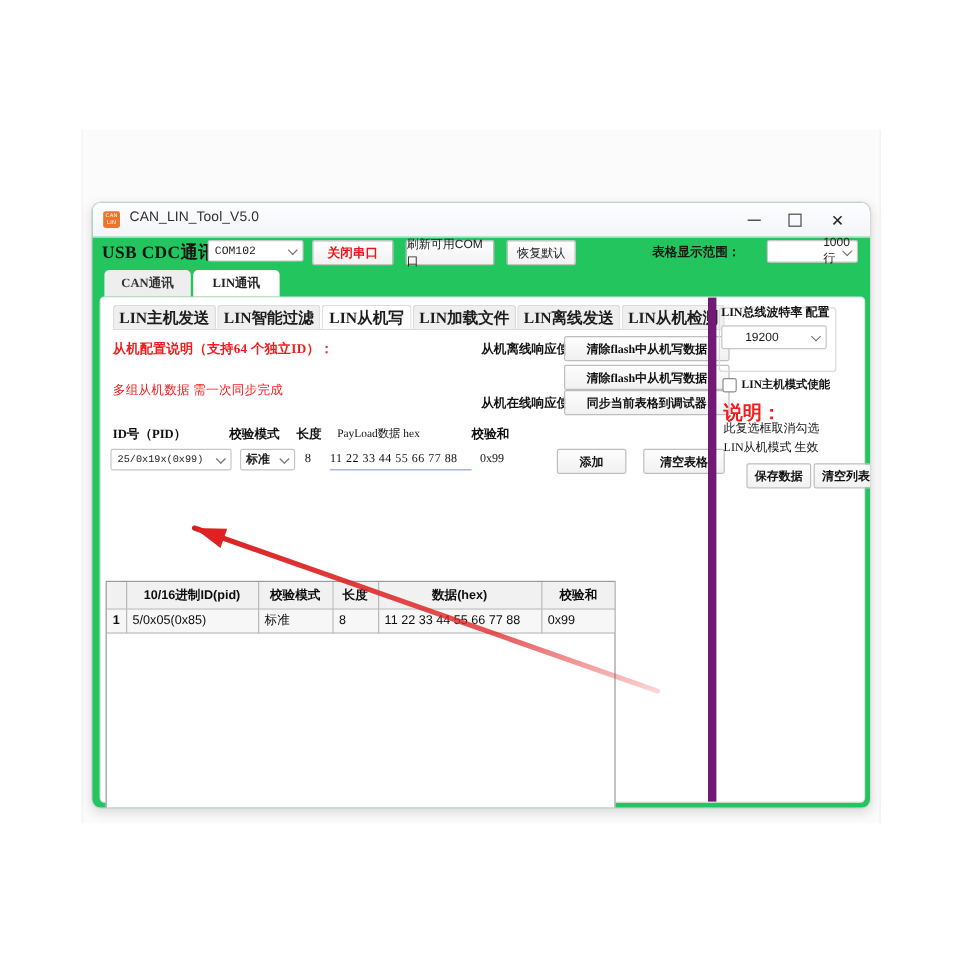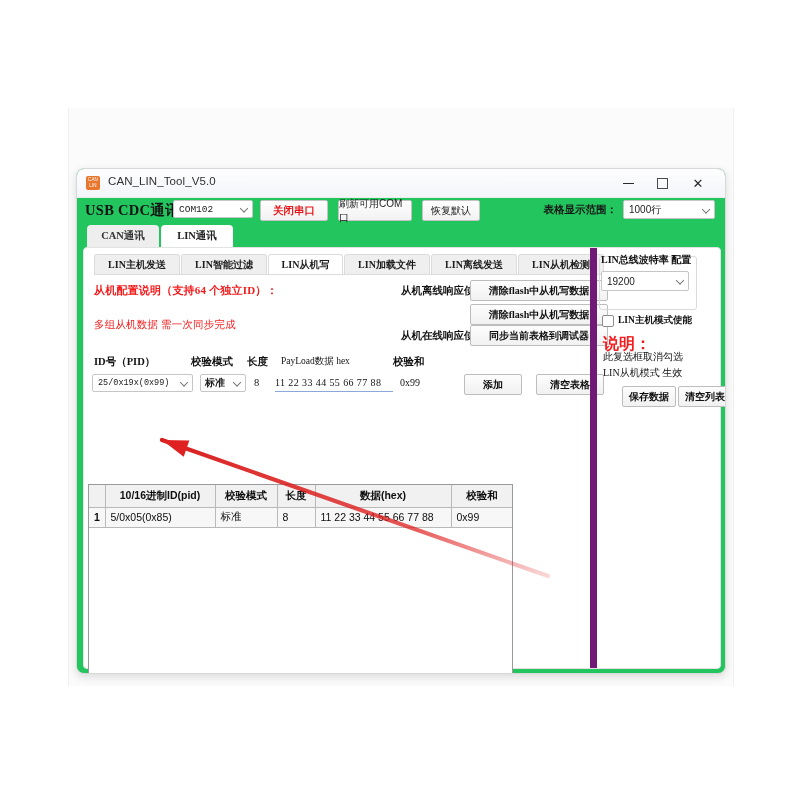--- a/index.html
+++ b/index.html
@@ -108,21 +108,21 @@
     font-family: "Liberation Sans", sans-serif;
   }
   #btn-closeport { left: 183px; width: 66px; color: #e8161a; font-weight: bold; font-size: 10.5px;}
   #btn-refreshcom { left: 261px; width: 72px; }
   #btn-default { left: 345px; width: 56px; }
   .range-label {
     position: absolute; right: 108px; top: 6px;
     font-size: 10.5px; color: #171717; font-weight: bold;
     font-family: "Liberation Serif", serif;
   }
-  #range-combo { position: absolute; right: 10px; top: 3px; width: 92px; height: 19px; }
+  #range-combo { position: absolute; right: 10px; top: 3px; width: 76px; height: 19px; padding-left: 41px; }
   #range-combo .cv { font-family: "Liberation Sans", sans-serif; font-size: 10px; }
 
   
   .main-tabs {
     position: absolute; left: 0; top: 56px;
     width: 100%; height: 22px;
   }
   .mtab {
     position: absolute; top: 0; height: 22px;
     display: flex; align-items: center; justify-content: center;
@@ -144,21 +144,21 @@
   
   .subtabs {
     position: absolute; left: 10px; top: 6px;
     width: 520px; height: 20px;
     border-bottom: 1px solid #dcdcdc;
   }
   .stab {
     position: absolute; top: 0; height: 20px;
     display: flex; align-items: center; justify-content: center;
     font-family: "Liberation Serif", serif; font-weight: bold;
-    font-size: 10px; color: #1d1d1d;
+    font-size: 13px; color: #1d1d1d;
     background: #efefef;
     border: 1px solid #dcdcdc; border-bottom: none;
     border-top-left-radius: 3px; border-top-right-radius: 3px;
     box-sizing: border-box;
   }
   .stab.active { background: #ffffff; }
 
   
   .note-red {
     position: absolute; left: 10px;
@@ -245,21 +245,21 @@
     position: absolute; left: 2px; top: 8px;
     width: 96px; height: 52px;
     border: 1px solid #dadada; border-radius: 3px;
   }
   #baud-title {
     position: absolute; left: 4px; top: 5px;
     font-family: "Liberation Serif", serif; font-weight: bold;
     font-size: 10px; color: #121212; white-space: nowrap;
   }
   #baud-combo { position: absolute; left: 4px; top: 23px; width: 88px; height: 20px; }
-  #baud-combo .cv { font-family: "Liberation Sans", sans-serif; font-size: 10px; }
+  #baud-combo .cv { font-family: "Liberation Sans", sans-serif; font-size: 10px; margin-left: 14px; }
   #chk-row { position: absolute; left: 5px; top: 66px; display: flex; align-items: center; }
   .cbox {
     width: 10px; height: 10px;
     border: 1px solid #8d8d8d; border-radius: 2px;
     background: #fff; margin-right: 4px;
   }
   #chk-label {
     font-family: "Liberation Serif", serif; font-weight: bold;
     font-size: 9.5px; color: #121212; white-space: nowrap;
   }

